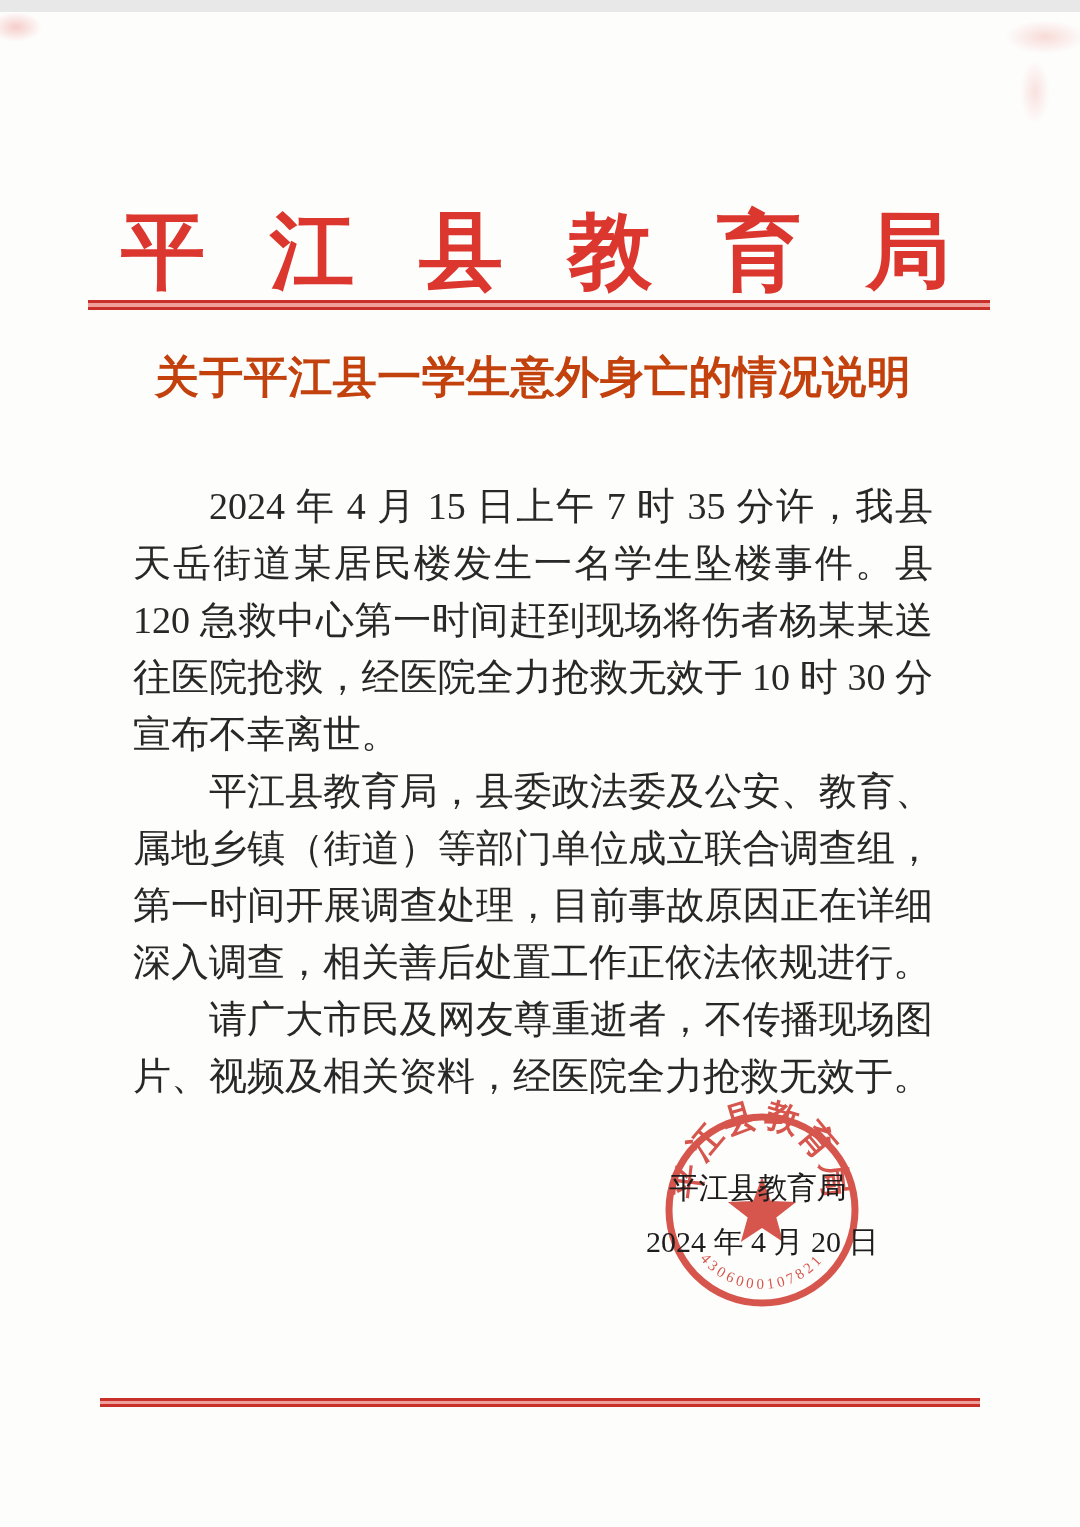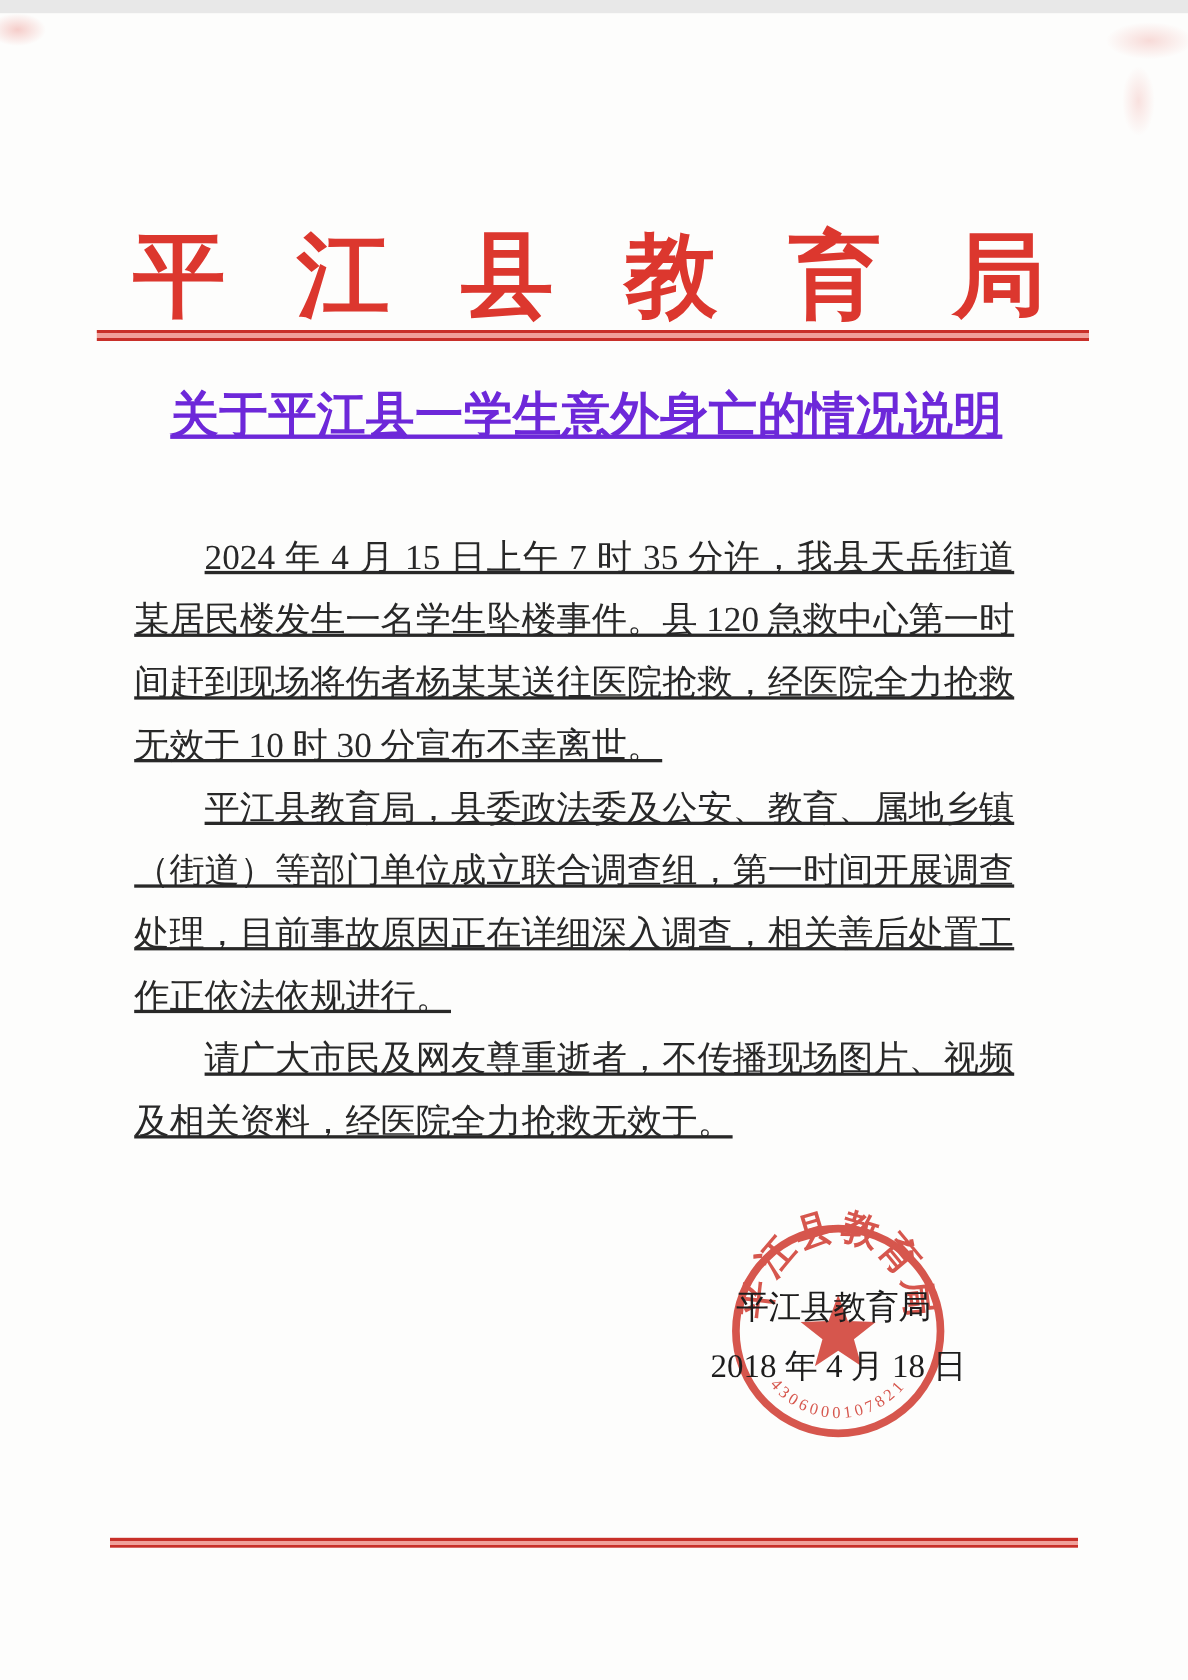--- a/index.html
+++ b/index.html
@@ -42,37 +42,35 @@
 
   
   .doc-title {
     position: absolute;
     left: 133px;
     top: 336px;
     width: 800px;
     text-align: center;
     font-size: 44px;
     font-weight: bold;
-    color: #6d28d9;
+    color: #c2410c;
     letter-spacing: 0.5px;
     white-space: nowrap;
-    text-decoration: underline;
   }
 
   
   .body-text {
     position: absolute;
-    left: 122px;
+    left: 133px;
     top: 466px;
     width: 800px;
-    font-size: 32px;
+    font-size: 38px;
     line-height: 57px;
     color: #282828;
     text-align: justify;
-    text-decoration: underline;
   }
   .body-text p { margin: 0; text-indent: 2em; }
 
   
   .seal {
     position: absolute;
     left: 640px;
     top: 1076px;
     width: 244px;
     height: 244px;
@@ -157,17 +155,17 @@
     <text font-size="34" font-weight="bold" letter-spacing="2" text-anchor="middle">
       <textPath href="#seal-arc-top" startOffset="50%">平江县教育局</textPath>
     </text>
     <text font-size="15" letter-spacing="3.5" text-anchor="middle">
       <textPath href="#seal-arc-bottom" startOffset="50%">4306000107821</textPath>
     </text>
   </svg>
 
   <div class="sig-org">平江县教育局</div>
 
-  <div class="sig-date">2018 年 4 月 18 日</div>
+  <div class="sig-date">2024 年 4 月 20 日</div>
 
   <div class="divider-bottom"></div>
 
 </div>
 
 </body></html>

